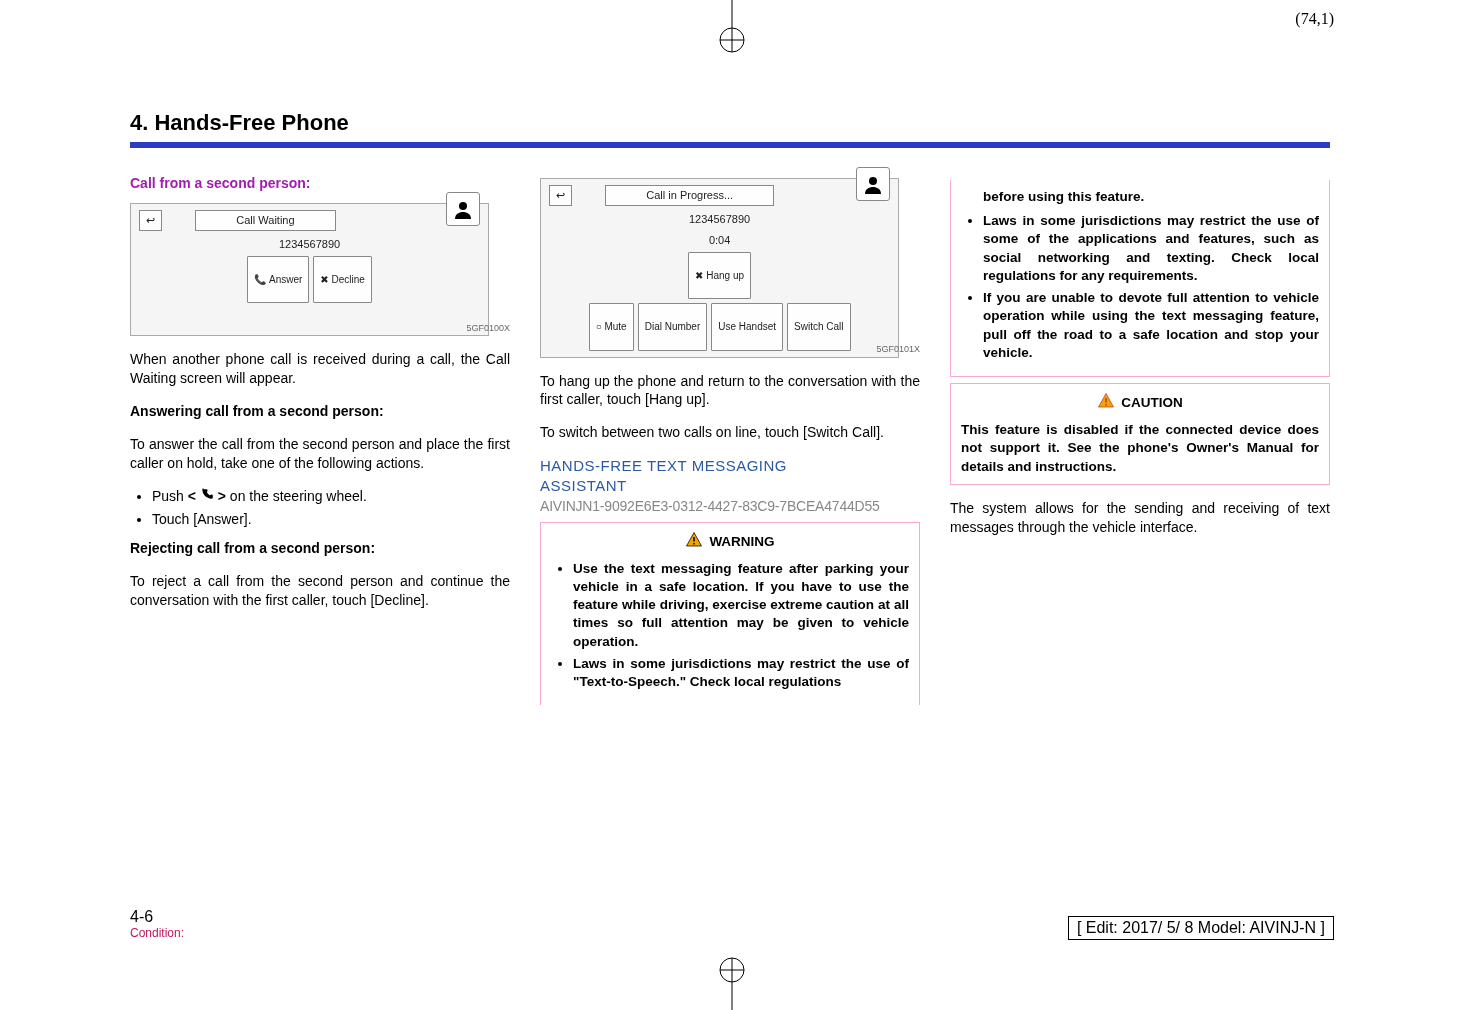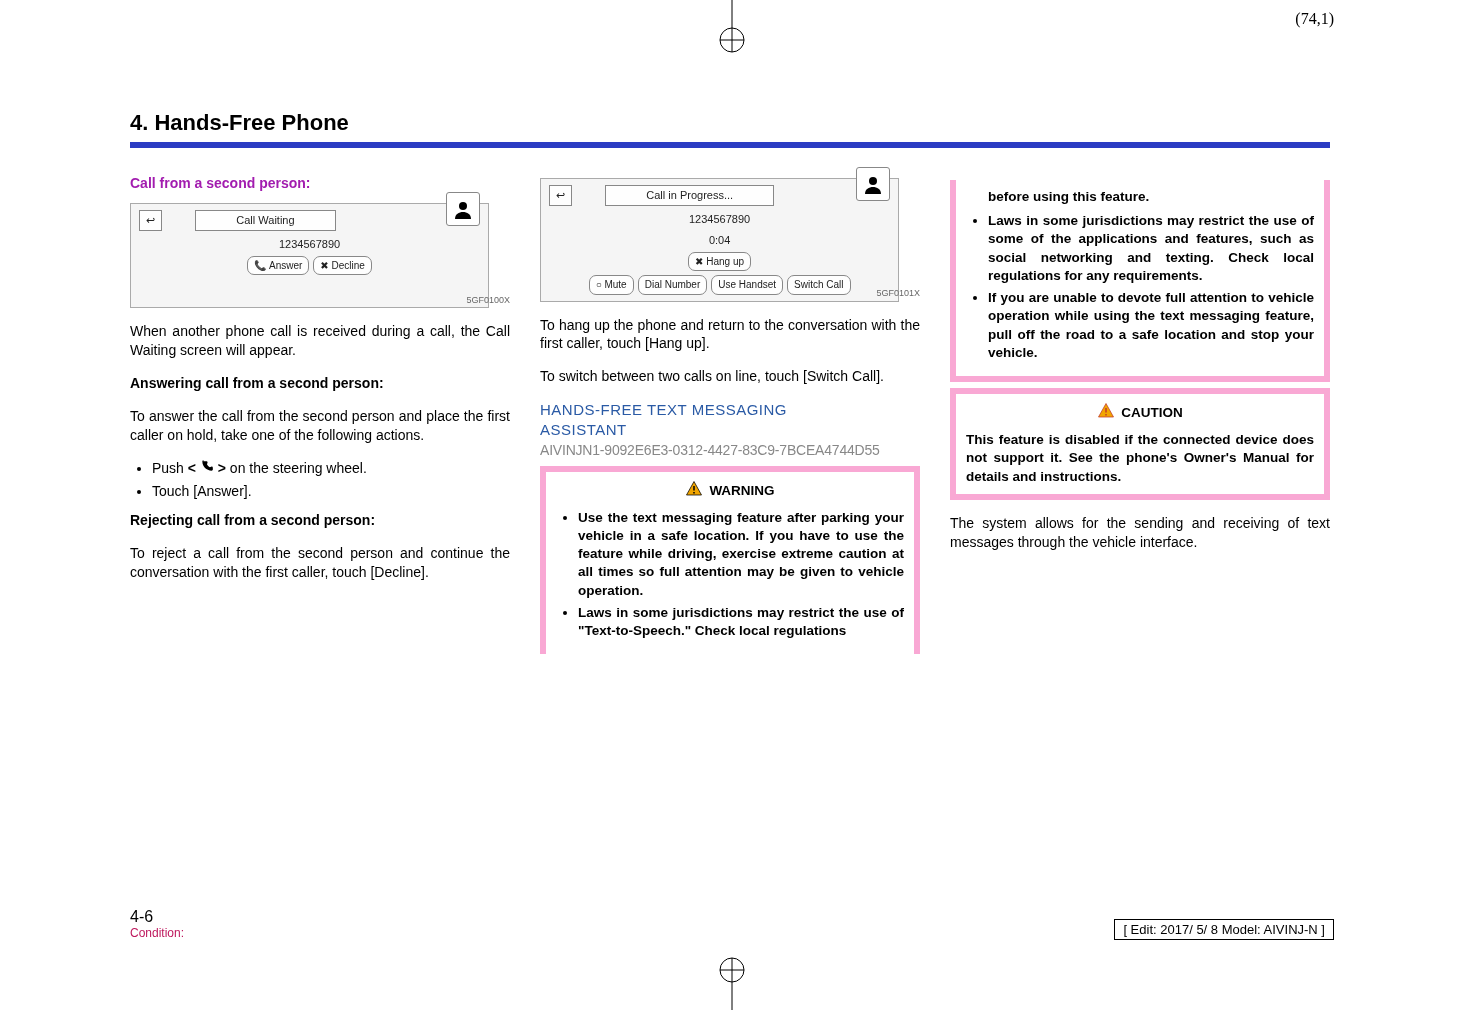--- a/index.html
+++ b/index.html
@@ -18,34 +18,34 @@
   .bold-h{font-weight:bold;margin:10px 0 6px 0}
   .just{text-align:justify}
   ul.bul{list-style:disc;padding-left:22px;margin:6px 0}
   ul.bul li{margin:4px 0}
   .phone-icon{display:inline-block;vertical-align:middle}
   .figwrap{position:relative;margin:4px 0 2px 0}
   .fig{width:94%;border:1px solid #aaa;background:#f5f5f5}
   .figcode{position:absolute;bottom:2px;right:0;font-size:9px;color:#666}
   .guid{font-size:14px;color:#888;letter-spacing:-0.2px}
   .blue-h{color:#2a5aa5;font-size:15px;letter-spacing:0.5px;margin:8px 0 0 0}
-  .alert{border:6px solid #f9a8d4;padding:8px 10px;margin:6px 0;font-size:13.5px}
+  .alert{border:1px solid #f9a8d4;padding:8px 10px;margin:6px 0;font-size:13.5px}
   .alert-hd{text-align:center;font-weight:bold;display:flex;align-items:center;justify-content:center;gap:6px;margin-bottom:6px}
   .tri{display:inline-block}
   .footer{position:absolute;bottom:70px;left:130px;right:130px;display:flex;justify-content:space-between;align-items:flex-end}
   .pageno{font-size:16px}
   .cond{color:#be185d;font-size:12px}
-  .editbox{border:1px solid #000;padding:2px 8px;font-size:13px}
+  .editbox{border:1px solid #000;padding:2px 8px;font-size:16px}
   
   .fig-inner{padding:6px 8px;font-size:11px;color:#222}
   .fig-title{border:1px solid #888;display:inline-block;padding:2px 40px;background:#fefefe;margin-left:24px}
   .fig-back{display:inline-block;border:1px solid #888;padding:2px 6px;background:#fefefe;margin-right:6px}
   .fig-num{text-align:center;margin:6px 0 2px 0}
   .fig-row{display:flex;gap:4px;justify-content:center;margin-top:4px}
-  .fig-btn{border:1px solid #888;padding:2px 6px;background:#fefefe;border-radius:7px;font-size:10px}
+  .fig-btn{border:1px solid #888;padding:16px 6px;background:#fefefe;border-radius:1px;font-size:10px}
   .fig-avatar{float:right;width:32px;height:32px;border:1px solid #888;background:#fff;border-radius:3px;margin-top:-18px;display:flex;align-items:center;justify-content:center}
 </style>
 </head>
 <body>
 
 <div class="page">
 
   <div class="crop-top">
     <svg viewBox="0 0 40 60">
         <line x1="20" y1="0" x2="20" y2="28" stroke="#000"></line>

